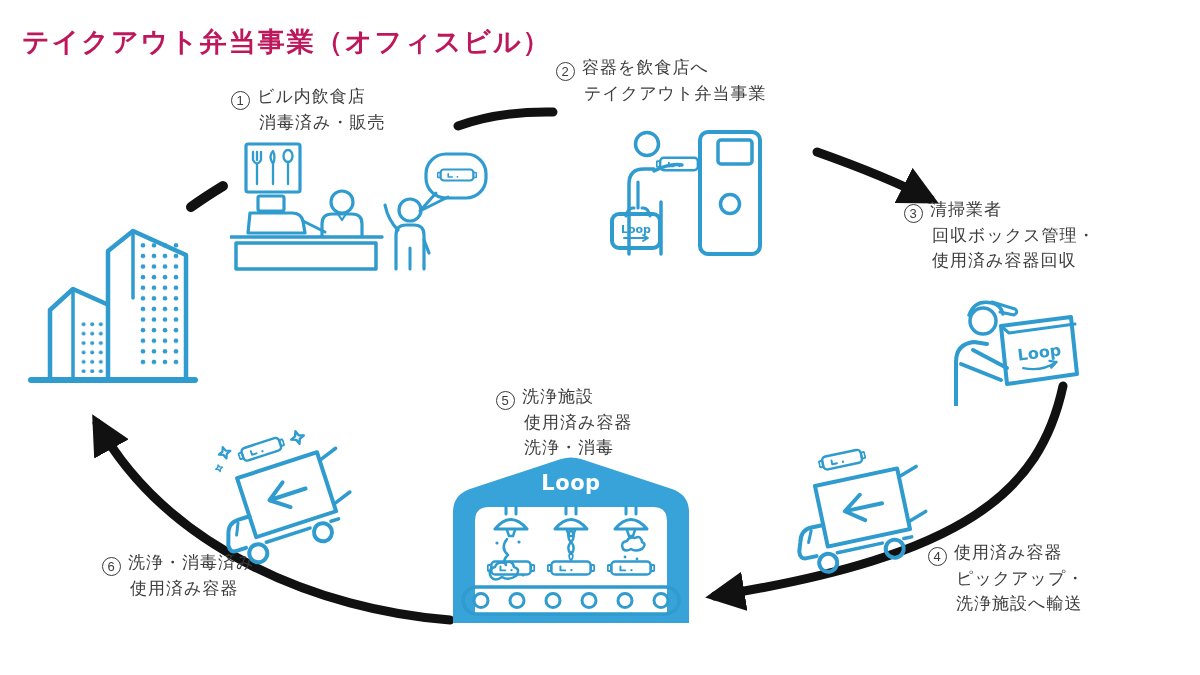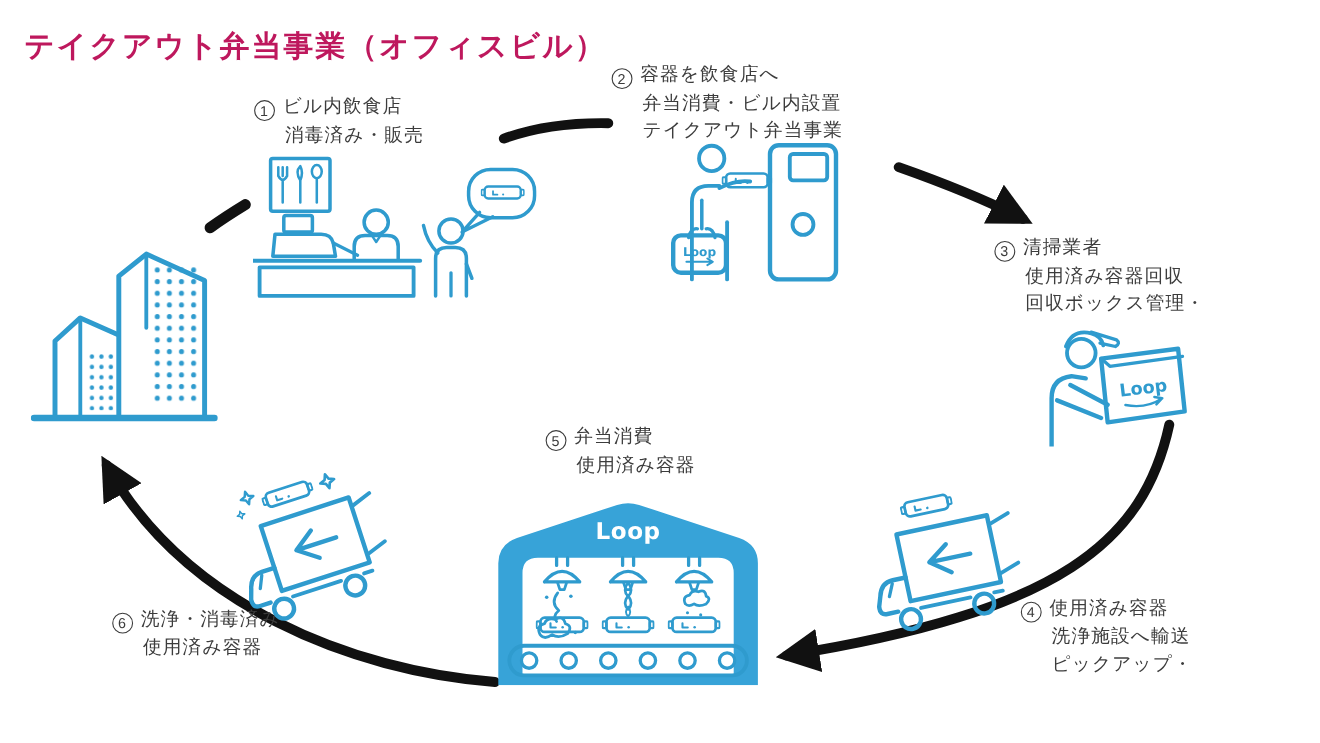--- a/index.html
+++ b/index.html
@@ -69,36 +69,36 @@
   </svg>
 
   <div class="abs title">テイクアウト弁当事業（オフィスビル）</div>
 
   <div class="abs step" style="left:231px;top:84px">
     <div><span class="circ">1</span><span>ビル内飲食店</span></div>
     <div class="cont">消毒済み・販売</div>
   </div>
   <div class="abs step" style="left:556px;top:55px">
     <div><span class="circ">2</span><span>容器を飲食店へ</span></div>
-    <div class="cont">弁当消費・ビル内設置</div>
     <div class="cont">テイクアウト弁当事業</div>
   </div>
-  <div class="abs step" style="left:904px;top:212px">
+  <div class="abs step" style="left:904px;top:197px">
     <div><span class="circ">3</span><span>清掃業者</span></div>
+    <div class="cont">回収ボックス管理・</div>
     <div class="cont">使用済み容器回収</div>
-    <div class="cont">回収ボックス管理・</div>
   </div>
   <div class="abs step" style="left:928px;top:540px">
     <div><span class="circ">4</span><span>使用済み容器</span></div>
+    <div class="cont">ピックアップ・</div>
     <div class="cont">洗浄施設へ輸送</div>
-    <div class="cont">ピックアップ・</div>
   </div>
   <div class="abs step" style="left:496px;top:384px">
-    <div><span class="circ">5</span><span>弁当消費</span></div>
+    <div><span class="circ">5</span><span>洗浄施設</span></div>
     <div class="cont">使用済み容器</div>
+    <div class="cont">洗浄・消毒</div>
   </div>
   <div class="abs step" style="left:102px;top:550px">
     <div><span class="circ">6</span><span>洗浄・消毒済み</span></div>
     <div class="cont">使用済み容器</div>
   </div>
 
   <div class="abs icon" style="left:28px;top:198px;width:170px;height:190px">
     <svg width="170" height="190" viewBox="0 0 170 190">
       <defs>
         <pattern id="dotsA" width="11" height="10.6" patternUnits="userSpaceOnUse">

